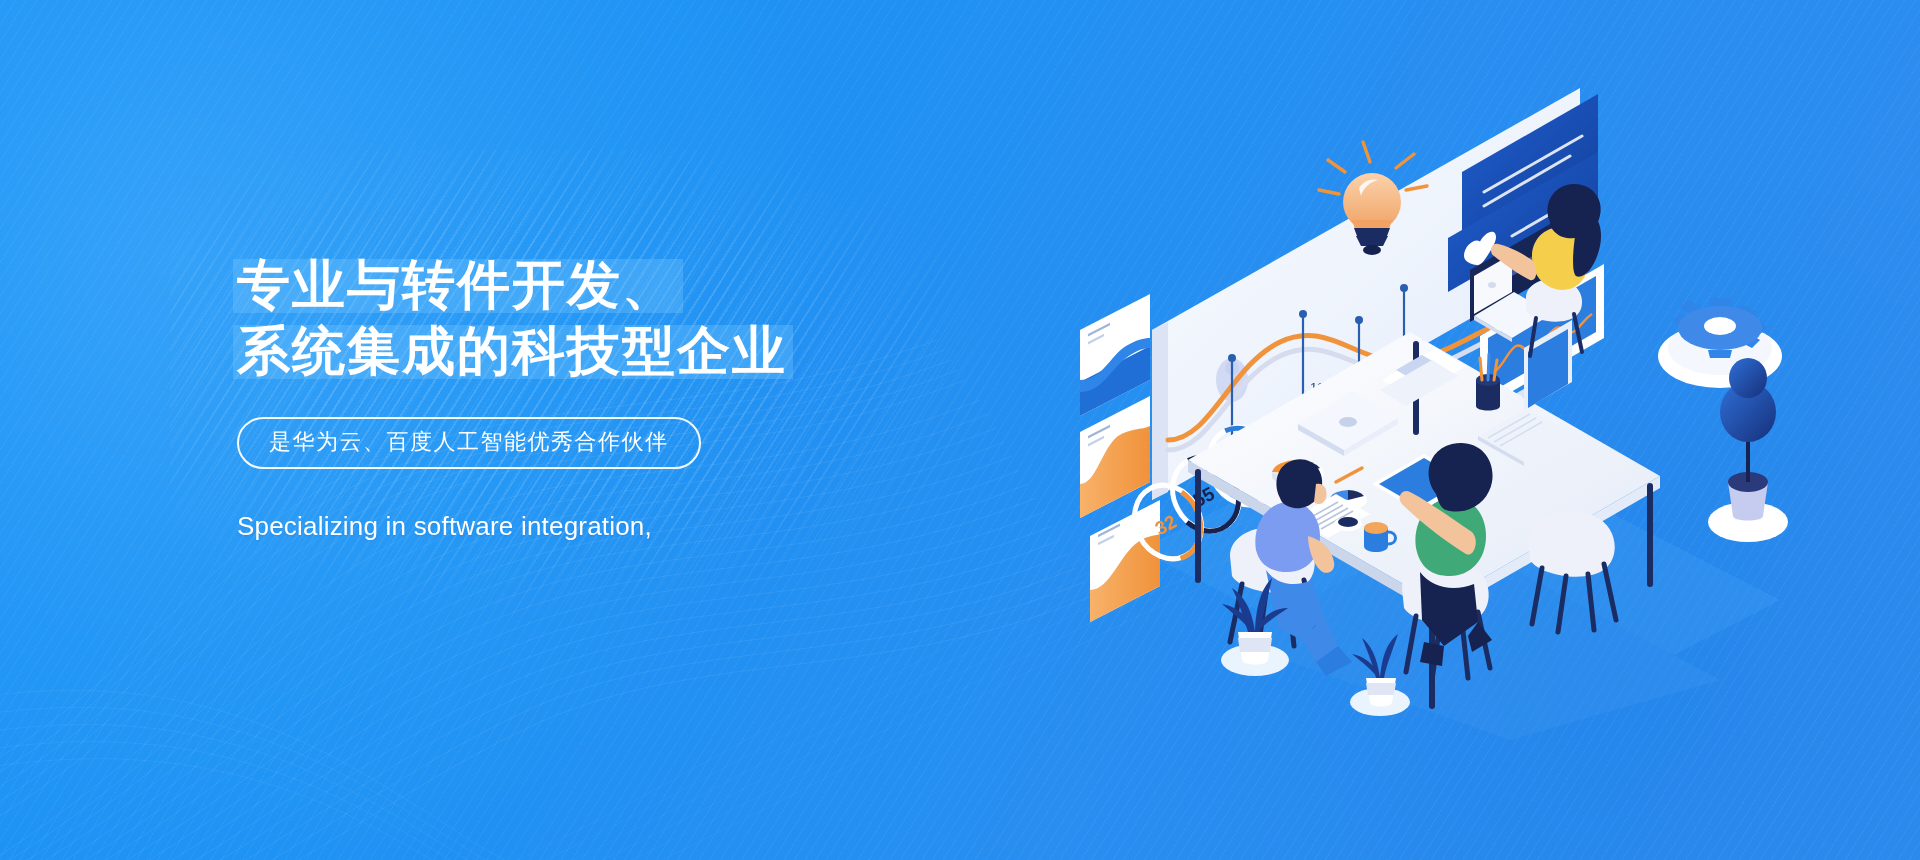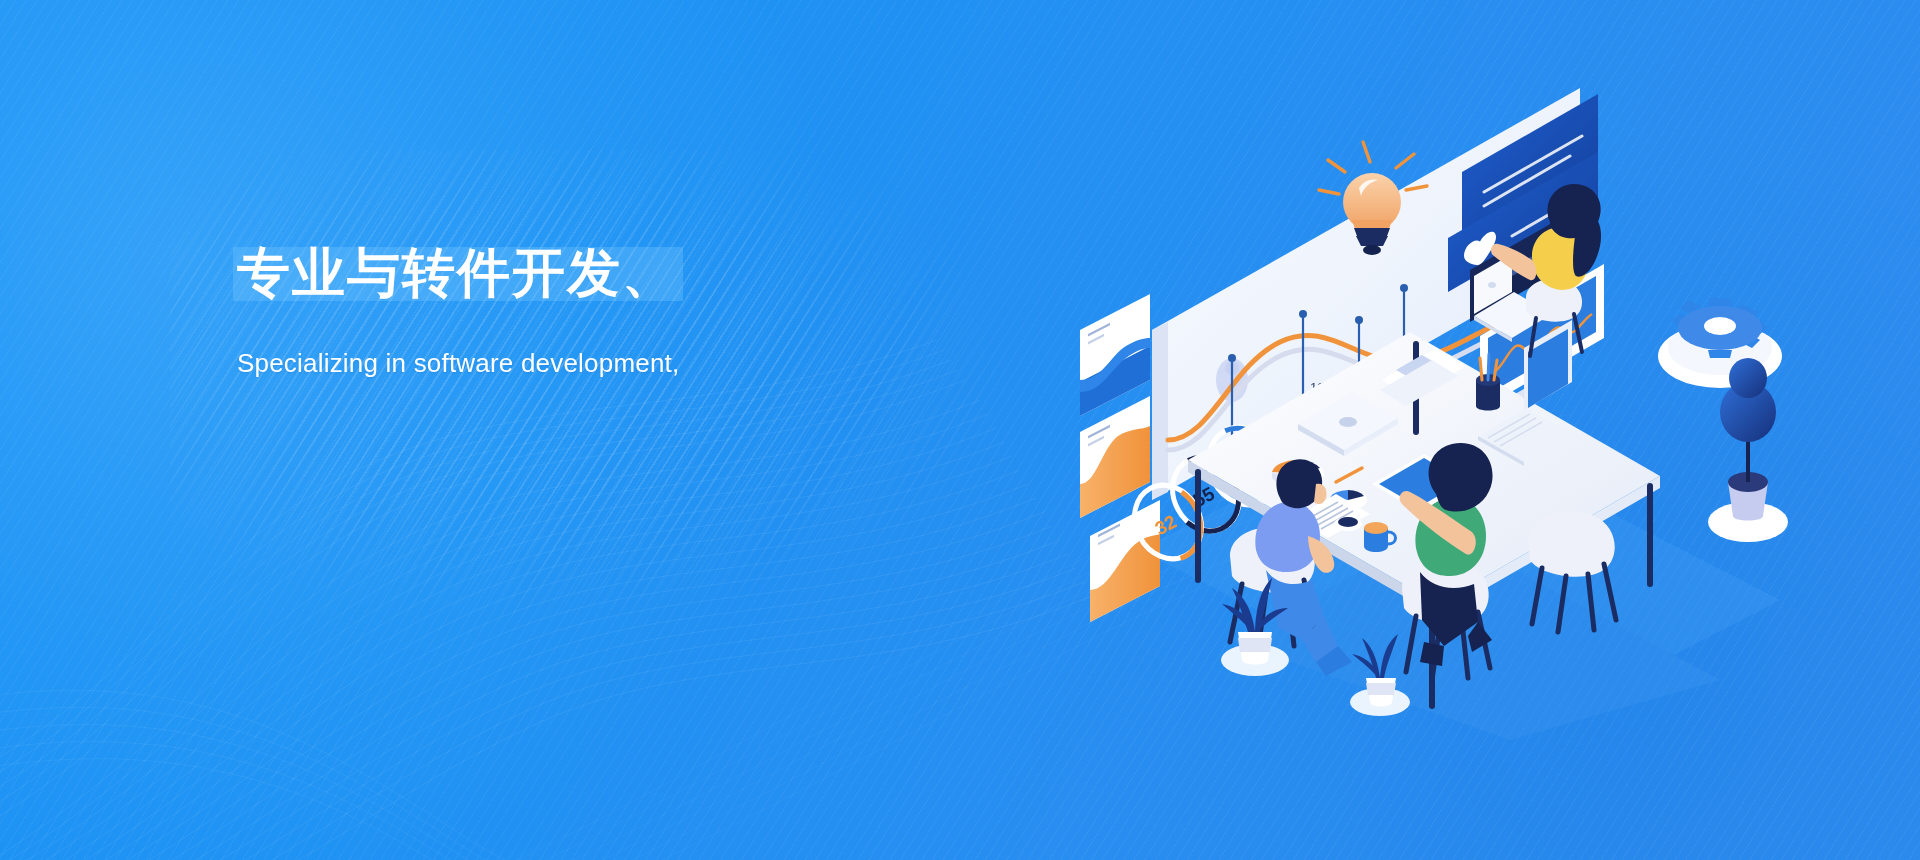--- a/index.html
+++ b/index.html
@@ -46,21 +46,21 @@
       rgba(255,255,255,0) 2px,
       rgba(255,255,255,0) 10px);
     -webkit-mask-image: radial-gradient(ellipse 70% 70% at 40% 45%, #000 35%, transparent 78%);
     mask-image: radial-gradient(ellipse 70% 70% at 40% 45%, #000 35%, transparent 78%);
   }
   .wave-mesh { position: absolute; left: 0; bottom: -40px; width: 1250px; height: 620px; opacity: .55; }
   .wave-mesh-2 { position: absolute; left: 420px; bottom: -80px; width: 1150px; height: 560px; opacity: .30; }
 
   
   .copy { position: absolute; left: 237px; top: 240px; width: 900px; z-index: 6; }
-  .headline { position: relative; }
+  .headline { position: relative; margin-top: 12px; }
   .headline-line {
     position: relative;
     display: inline-block;
     color: #ffffff;
     font-size: 53px;
     font-weight: 700;
     letter-spacing: 2px;
     line-height: 66px;
     white-space: nowrap;
   }
@@ -152,25 +152,27 @@
         <path d="M-30,576 C258,456 450,336 670,226 C870,126 1020,96 1210,66"></path>
         <path d="M-30,588 C264,468 460,348 680,238 C880,138 1030,108 1220,78"></path>
         <path d="M-30,600 C270,480 470,360 690,250 C890,150 1040,120 1230,90"></path>
       </g>
     </svg>
   </div>
 
   <div class="copy">
     <div class="headline">
       <div><span class="headline-line"><span class="hl-band"></span><span>专业与转件开发、</span></span></div>
+      <div><span class="headline-line"><span class="hl-band"></span><span>系统集成的科技型企业</span></span></div>
     </div>
 
+    <div class="badge">是华为云、百度人工智能优秀合作伙伴</div>
 
     <div class="subtitle">
-      <div>Specializing in software development,</div>
+      <div>Specializing in software integration,</div>
     </div>
   </div>
 
   <div id="illustration">
     <svg viewBox="0 0 820 660">
       <defs>
         <linearGradient id="panelG" x1="0" y1="0" x2="1" y2="1">
           <stop offset="0%" stop-color="#ffffff"></stop>
           <stop offset="100%" stop-color="#e9eefb"></stop>
         </linearGradient>

